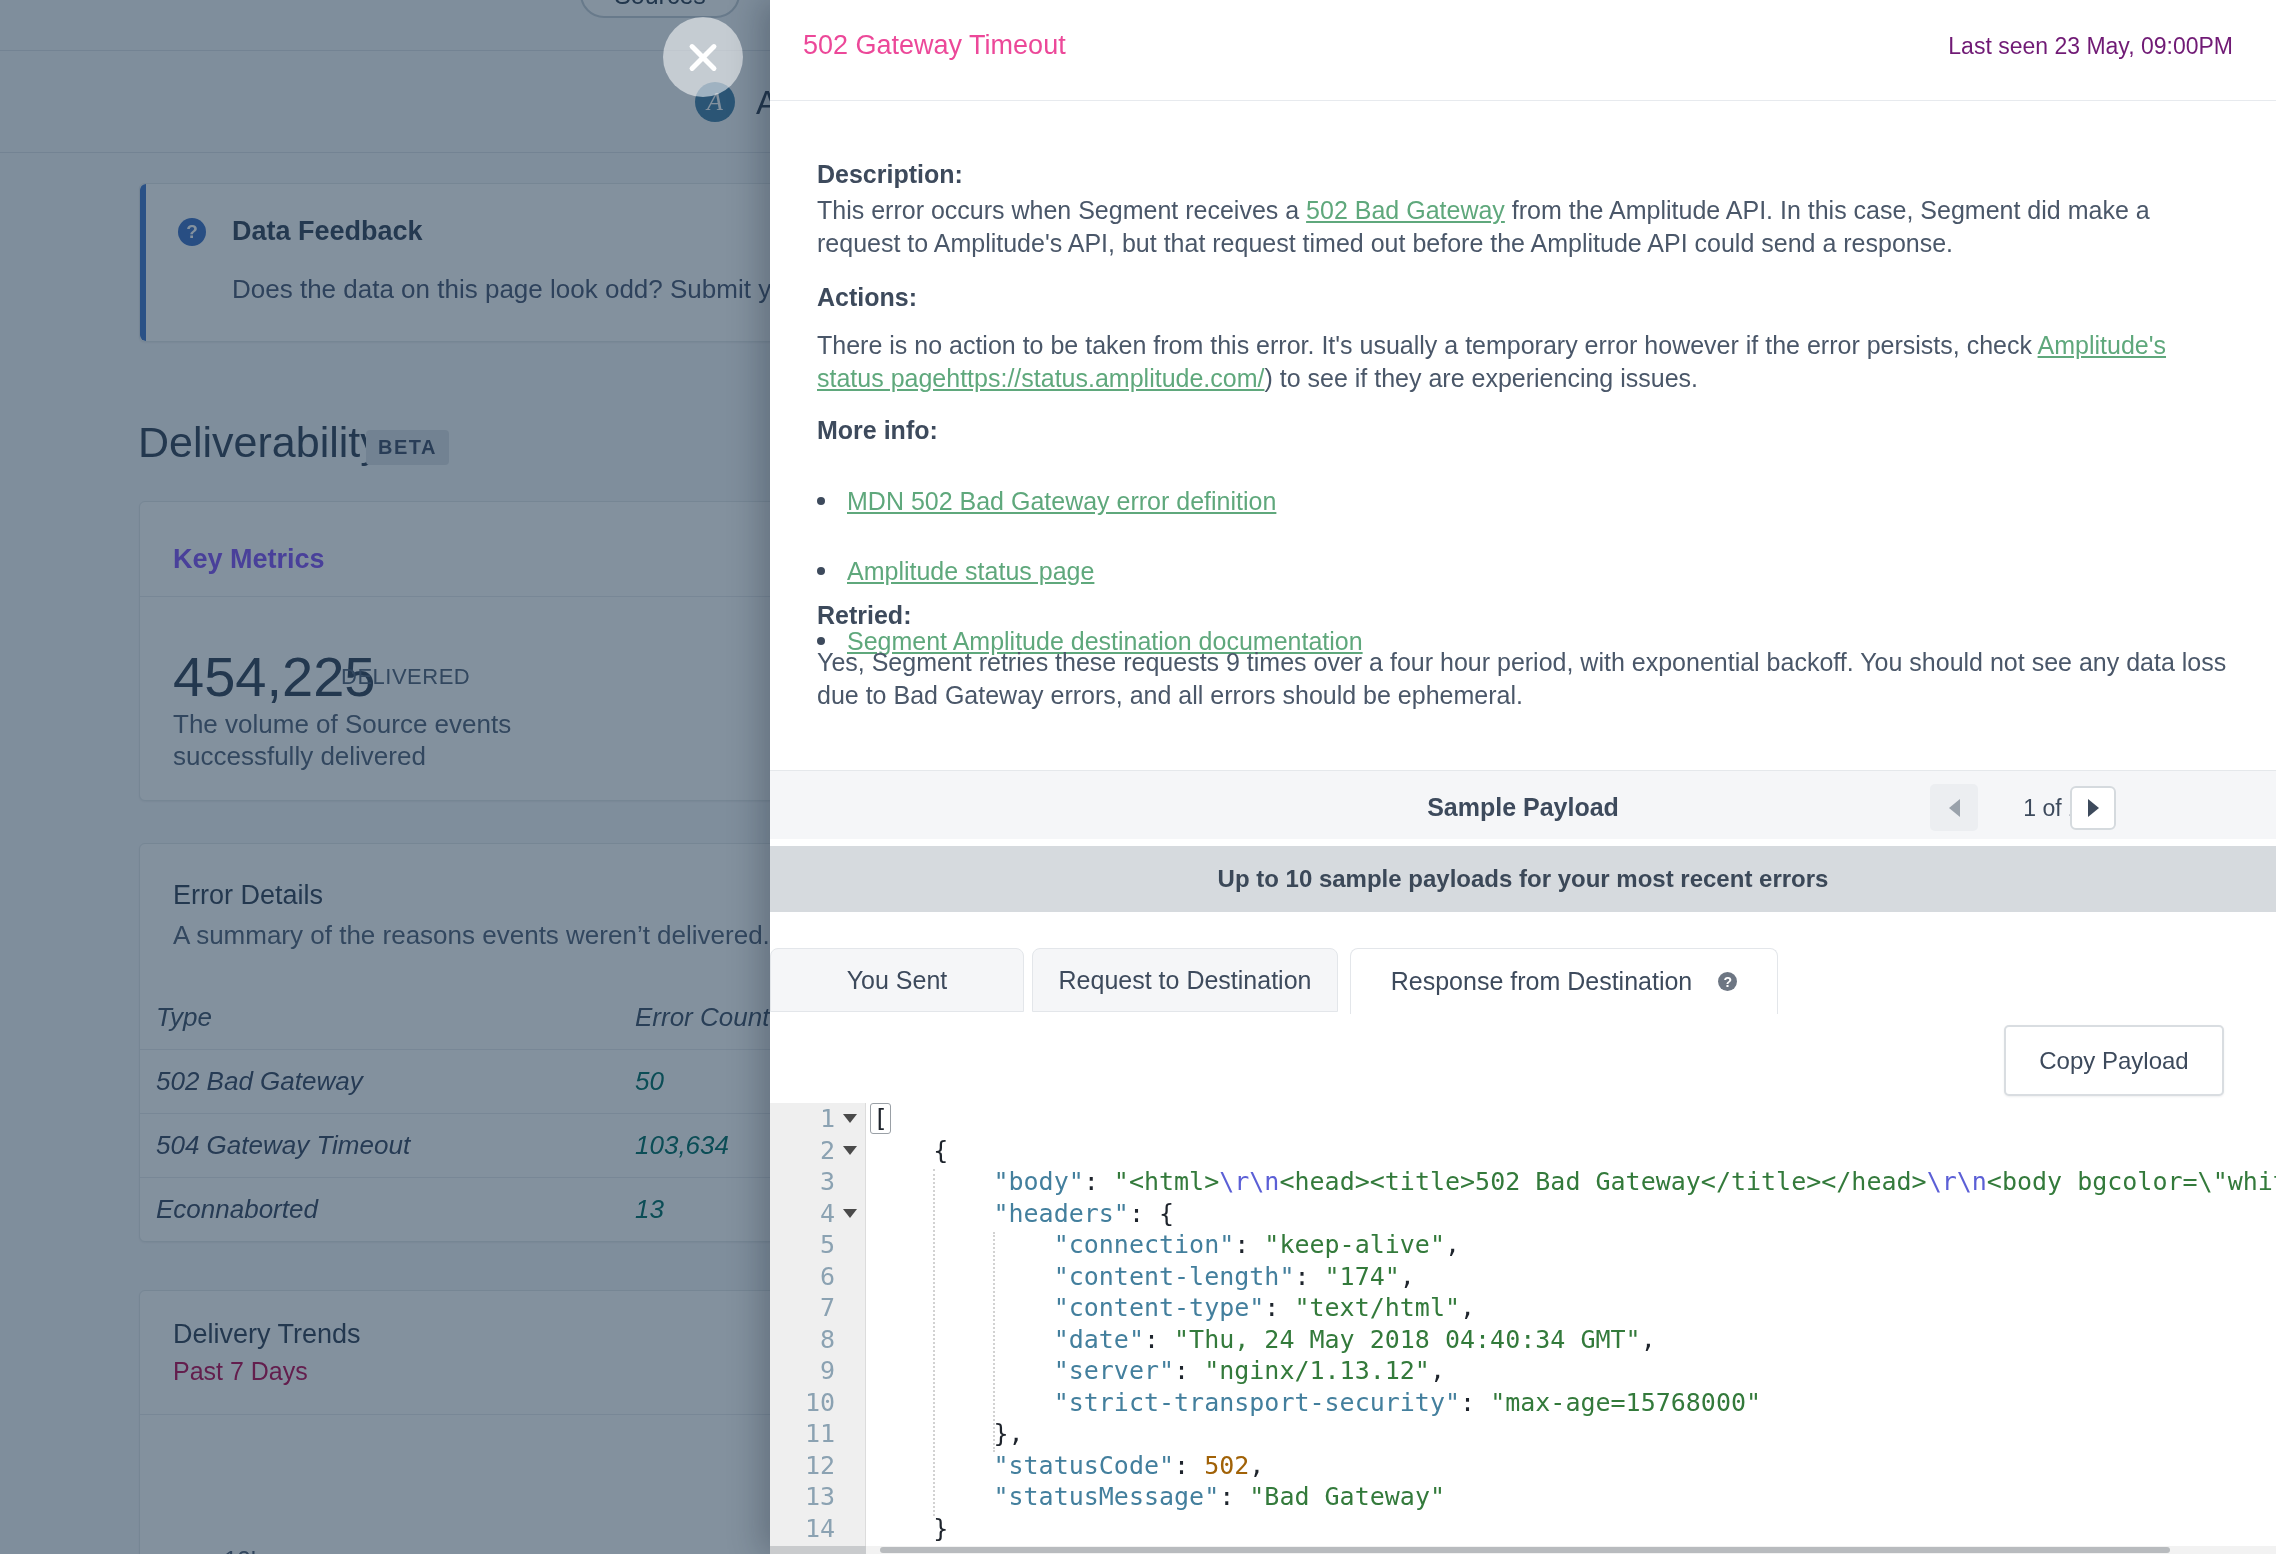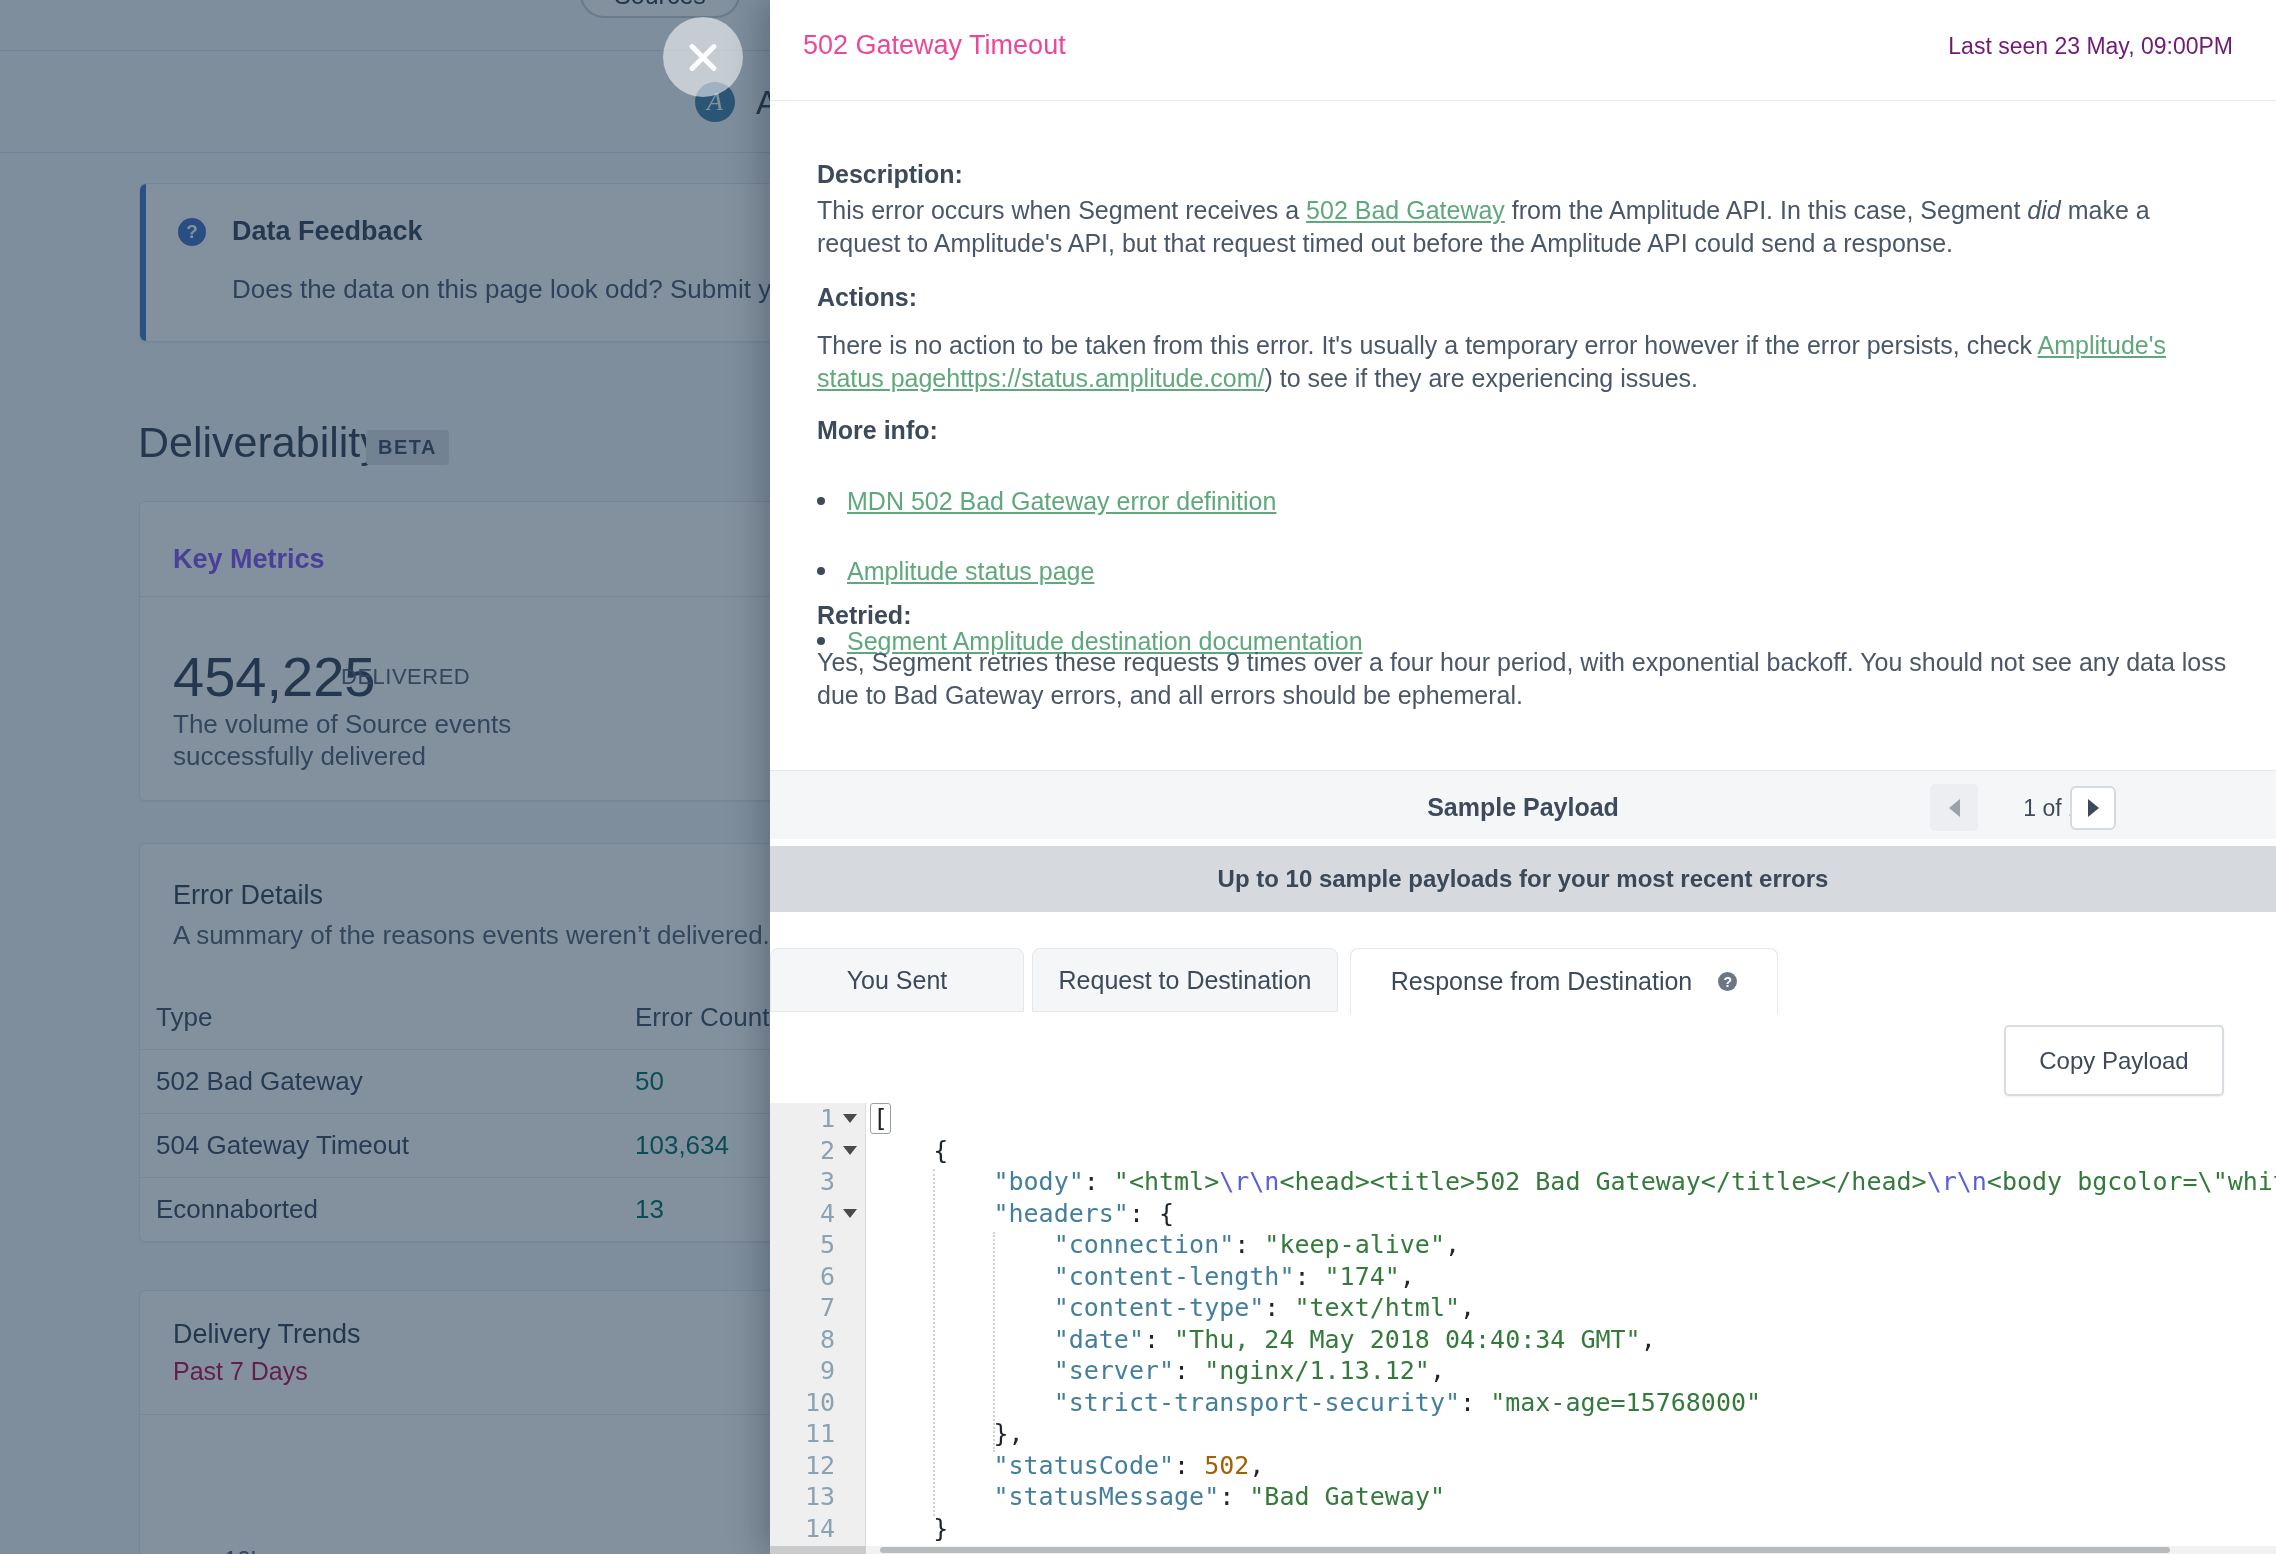--- a/index.html
+++ b/index.html
@@ -37,21 +37,21 @@
   .km-title{position:absolute;left:33px;top:42px;font-size:27px;font-weight:700;color:#8b5cf6;}
   .km-divider{position:absolute;left:0;right:0;top:94px;height:1px;background:#e8ebee;}
   .km-value{position:absolute;left:33px;top:142px;font-size:56px;font-weight:500;color:#3f4c61;}
   .km-value-label{position:absolute;left:201px;top:162px;font-size:22px;letter-spacing:.5px;color:#5d6b80;}
   .km-desc{position:absolute;left:33px;top:206px;width:480px;font-size:26px;line-height:32px;color:#5d6b80;}
 
   .ed-card{left:139px;top:843px;width:760px;height:399px;overflow:hidden;}
   .ed-title{position:absolute;left:33px;top:36px;font-size:27px;font-weight:500;color:#3f4c61;}
   .ed-subtitle{position:absolute;left:33px;top:76px;font-size:26px;color:#5d6b80;white-space:nowrap;}
   .ed-table{position:absolute;left:0;right:0;top:142px;}
-  .ed-row{position:relative;height:63px;border-bottom:1px solid #e8ebee;}
+  .ed-row{position:relative;height:63px;border-bottom:1px solid #e8ebee;font-style:italic;}
   .ed-row:last-child{border-bottom:none;}
   .ed-cell-type{position:absolute;left:16px;top:0;height:63px;display:flex;align-items:center;
       font-size:26px;color:#45526b;}
   .ed-cell-count{position:absolute;left:495px;top:0;height:63px;display:flex;align-items:center;
       font-size:26px;color:#0f766e;}
   .ed-row.header .ed-cell-type,.ed-row.header .ed-cell-count{font-weight:500;color:#4a5a70;}
 
   .dt-card{left:139px;top:1290px;width:760px;height:400px;overflow:hidden;}
   .dt-title{position:absolute;left:33px;top:28px;font-size:27px;font-weight:500;color:#3f4c61;}
   .dt-subtitle{position:absolute;left:33px;top:66px;font-size:25px;color:#be185d;}
@@ -70,21 +70,21 @@
   
   .modal{position:absolute;left:770px;top:0;width:1506px;height:1554px;background:#fff;z-index:30;
       box-shadow:-10px 0 30px rgba(10,25,40,.25);}
   .m-header{position:absolute;left:0;top:0;right:0;height:100px;border-bottom:1px solid #e7eaee;}
   .m-title{position:absolute;left:33px;top:30px;font-size:27px;font-weight:400;color:#ec4899;}
   .m-lastseen{position:absolute;right:43px;top:33px;font-size:23px;color:#701a75;}
 
   .m-label{position:absolute;left:47px;font-size:25px;font-weight:600;color:#3d4a5c;}
   .m-para{position:absolute;left:47px;width:1420px;font-size:25px;line-height:33px;color:#4a5769;}
   .m-para .link,.m-list .link{color:#5fa87c;text-decoration:underline;}
-  .m-para .em{font-style:italic;margin-top:17px;}
+  .m-para .em{margin-top:17px;}
   .m-list{position:absolute;left:47px;}
   .m-bullet{height:42px;display:flex;align-items:center;font-size:25px;margin-top:28px;}
   .m-bullet .dot{width:8px;height:8px;border-radius:50%;background:#3d4a5c;margin-right:22px;}
 
   .sp-band{position:absolute;left:0;right:0;top:770px;height:68px;background:#f5f6f8;
       border-top:1px solid #e5e8eb;}
   .sp-title{position:absolute;left:0;right:0;top:22px;text-align:center;font-size:25px;
       font-weight:600;color:#3d4a5c;}
   .pg-prev{position:absolute;left:1160px;top:13px;width:48px;height:47px;background:#eceef1;
       border:none;border-radius:5px;display:flex;align-items:center;justify-content:center;}

